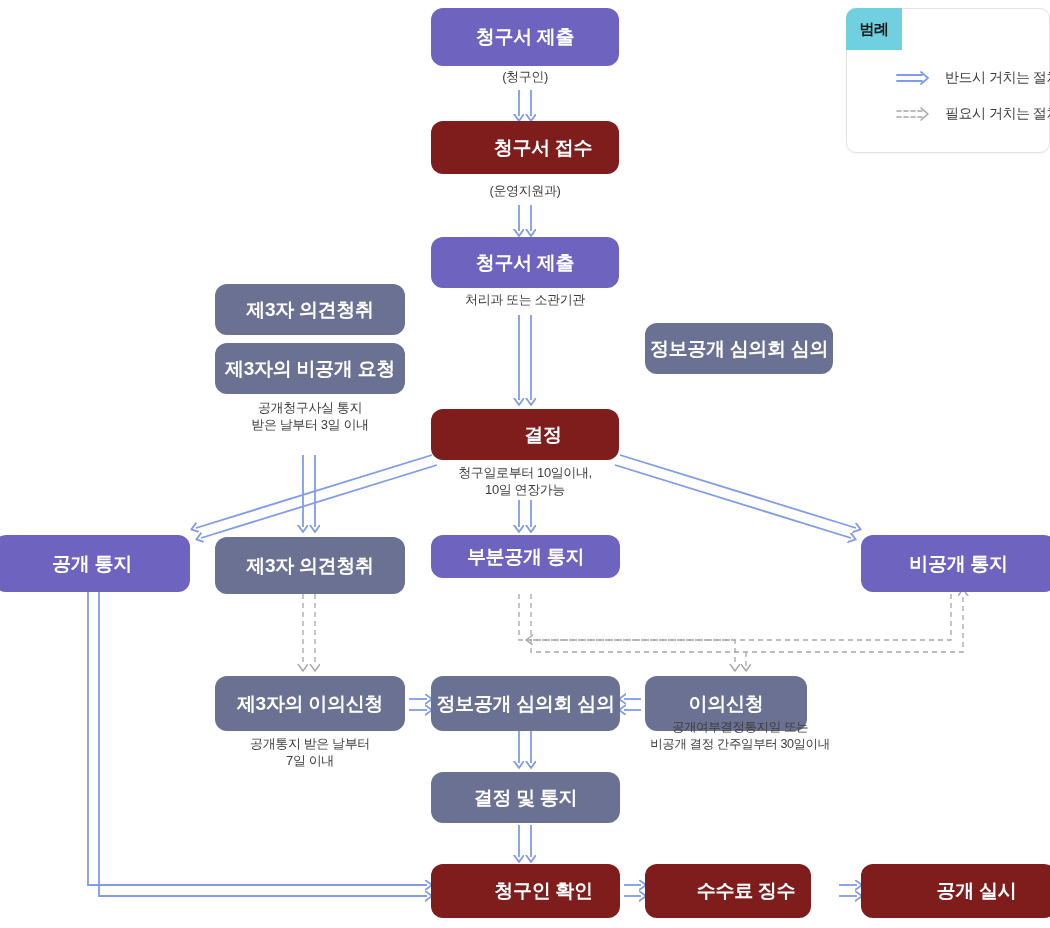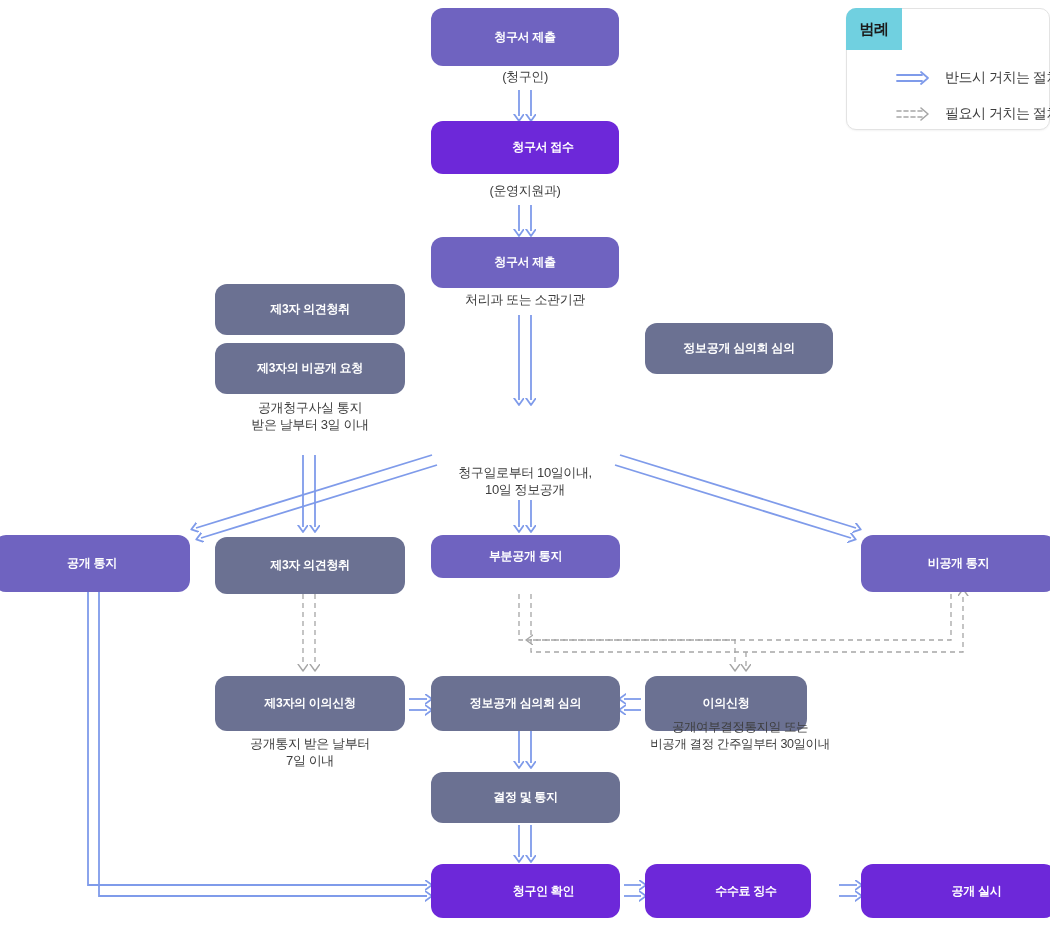--- a/index.html
+++ b/index.html
@@ -15,48 +15,48 @@
 
   
   #wires{position:absolute;left:0;top:0;width:1050px;height:928px;pointer-events:none;}
 
   
   .node{
     position:absolute;
     border-radius:12px;
     display:flex;align-items:center;justify-content:center;
     color:#ffffff;
-    font-size:12px;
+    font-size:19px;
     font-weight:bold;
     letter-spacing:-0.3px;
     text-align:center;
     box-sizing:border-box;
     padding:4px 8px;
     white-space:nowrap;
   }
   .node.purple{background:#6f63c0;}
-  .node.blue{background:#6d28d9;padding-left:44px;}
+  .node.blue{background:#7f1d1d;padding-left:44px;}
   .node.gray{background:#6b7192;}
 
   
   .cap{
     position:absolute;
     color:#3c3c3c;
     font-size:13px;
     line-height:17px;
     text-align:center;
     white-space:pre-line;
     letter-spacing:-0.4px;
   }
   .cap.sm{font-size:12.5px;line-height:17px;}
 
   
   #legend{
     position:absolute;
-    left:846px;top:8px;width:204px;height:122px;
+    left:846px;top:8px;width:204px;height:145px;
     background:#ffffff;
     border:1px solid #e3e3e3;
     border-radius:10px;
     box-sizing:border-box;
     box-shadow:0 1px 2px rgba(0,0,0,.05);
   }
   #legend-tab{
     position:absolute;left:-1px;top:-1px;
     width:56px;height:42px;
     background:#70d0e0;
@@ -164,20 +164,23 @@
   </div>
 
   <div class="node gray" style="left:215px;top:343px;width:190px;height:51px;">
     <span>제3자의 비공개 요청</span>
   </div>
 
   <div class="node gray" style="left:645px;top:323px;width:188px;height:51px;">
     <span>정보공개 심의회 심의</span>
   </div>
 
+  <div class="node blue" style="left:431px;top:409px;width:188px;height:51px;">
+    <span>결정</span>
+  </div>
 
   <div class="node purple" style="left:-6px;top:535px;width:196px;height:57px;">
     <span>공개 통지</span>
   </div>
 
   <div class="node gray" style="left:215px;top:537px;width:190px;height:57px;">
     <span>제3자 의견청취</span>
   </div>
 
   <div class="node purple" style="left:431px;top:535px;width:189px;height:43px;">
@@ -219,21 +222,21 @@
   <div class="cap" style="left:431px;top:68px;width:188px;">(청구인)</div>
 
   <div class="cap" style="left:431px;top:182px;width:188px;">(운영지원과)</div>
 
   <div class="cap" style="left:421px;top:291px;width:208px;">처리과 또는 소관기관</div>
 
   <div class="cap" style="left:205px;top:399px;width:210px;">공개청구사실 통지
 받은 날부터 3일 이내</div>
 
   <div class="cap" style="left:421px;top:464px;width:208px;">청구일로부터 10일이내,
-10일 정보공개</div>
+10일 연장가능</div>
 
   <div class="cap" style="left:205px;top:735px;width:210px;">공개통지 받은 날부터
 7일 이내</div>
 
   <div class="cap sm" style="left:630px;top:719px;width:220px;">공개여부결정통지일 또는
 비공개 결정 간주일부터 30일이내</div>
 
   <div id="legend">
     <div id="legend-tab">
       <span>범례</span>

